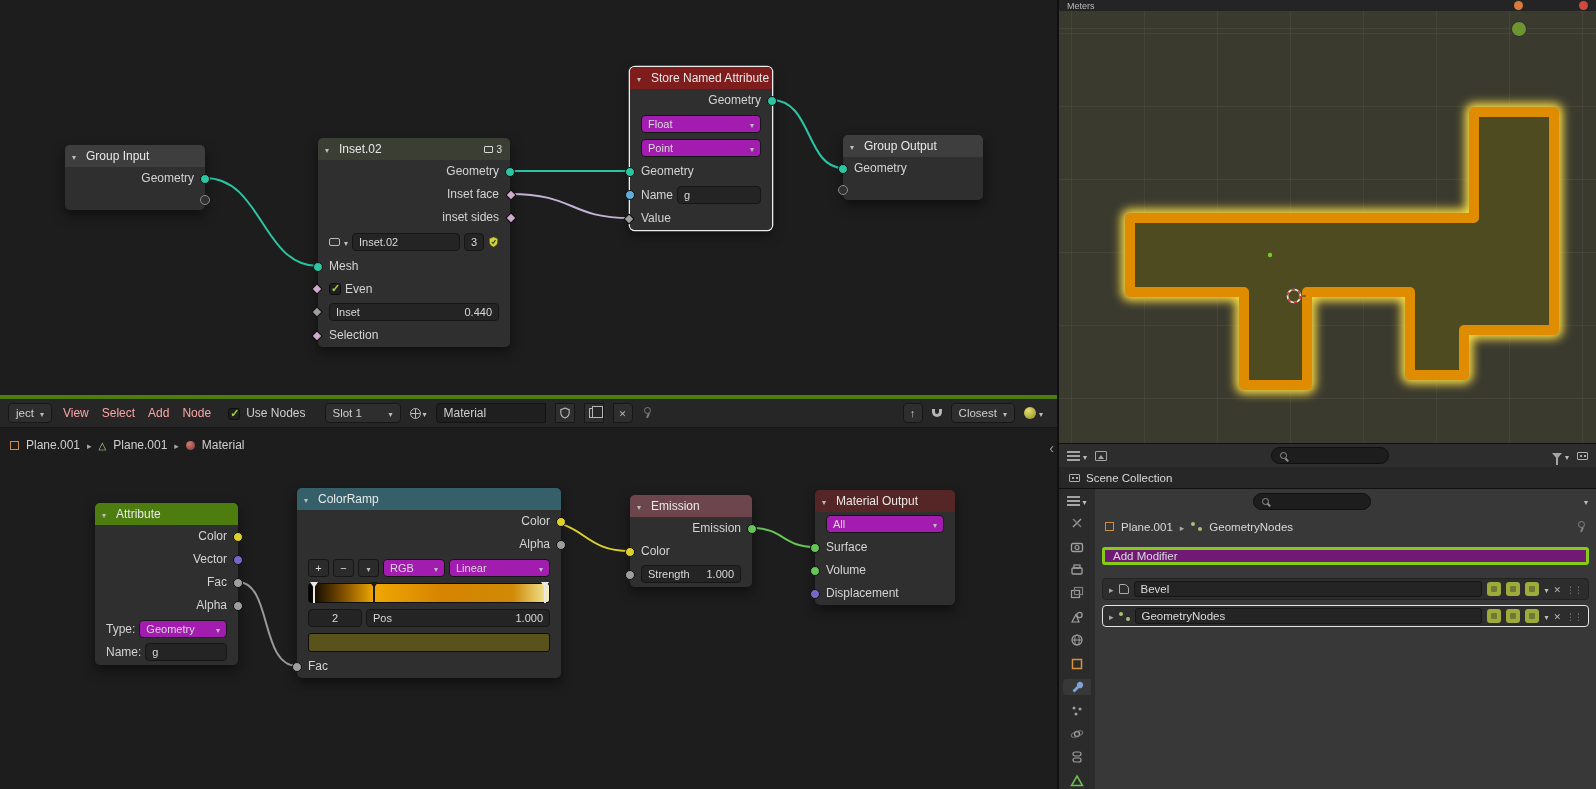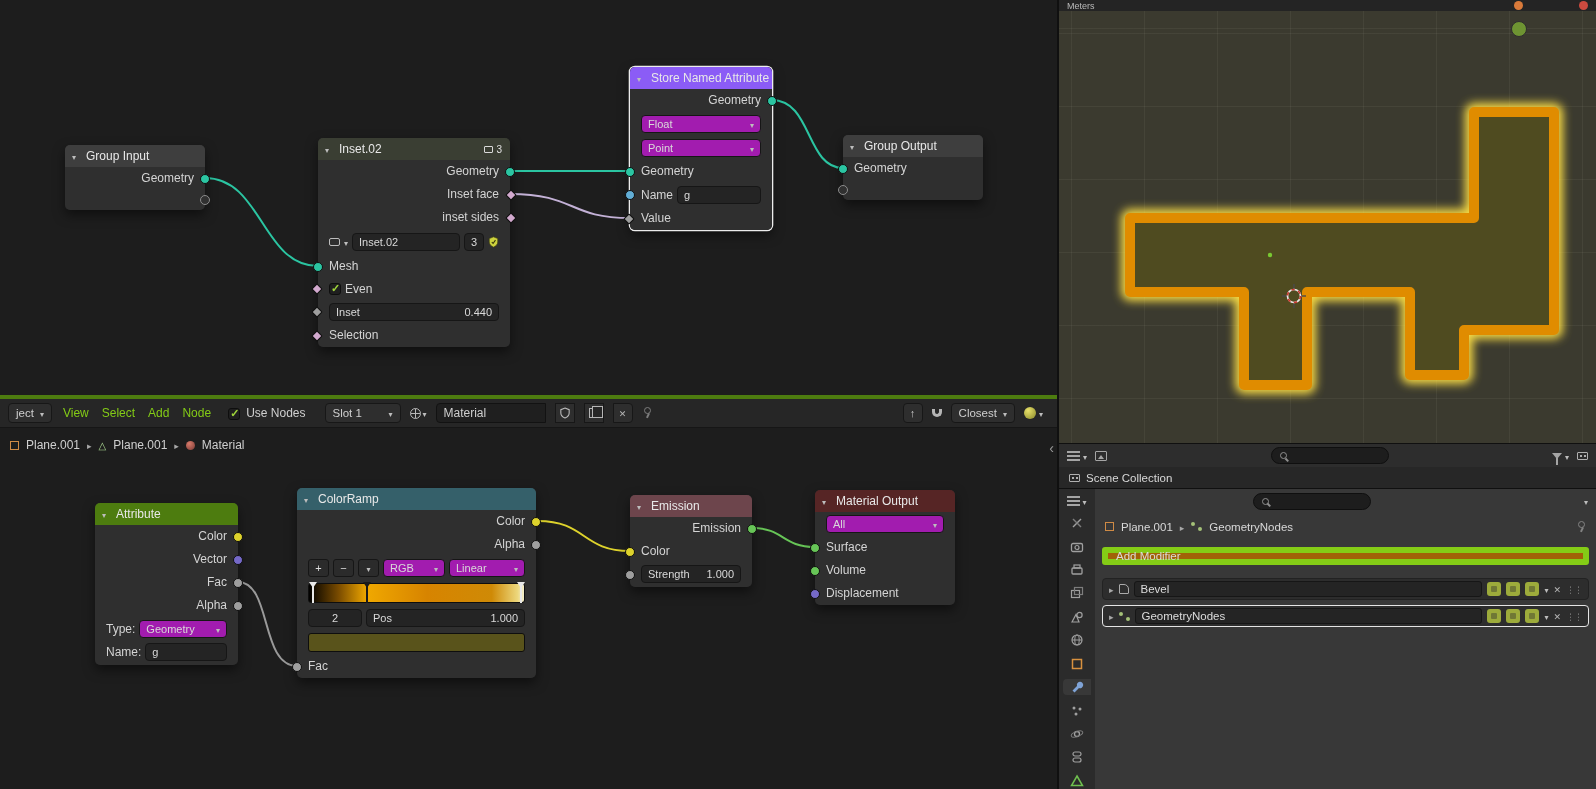--- a/index.html
+++ b/index.html
@@ -33,39 +33,39 @@
   .nrow{height:23px;line-height:23px;padding:0 11px;position:relative;font-size:12px;white-space:nowrap}
   .nrow.out{text-align:right}
   .inrow{display:flex;align-items:center;gap:4px;padding:3px 11px;position:relative;height:24px}
   .inrow.tall{height:26px}
   .sk{position:absolute;top:50%;width:10px;height:10px;margin-top:-5px;border-radius:50%;border:1px solid #0f0f0f}
   .sk.l{left:-5px}.sk.r{right:-5px}
   .sk.dia{width:8px;height:8px;margin-top:-4px;border-radius:1px;transform:rotate(45deg)}
   .sk-geo{background:#2bc5a2}.sk-bool{background:#d2a9ce}.sk-float{background:#9e9e9e}
   .sk-str{background:#62aed6}.sk-col{background:#ddd22c}.sk-vec{background:#7569c8}
   .sk-shader{background:#67c557}.sk-empty{background:#303030;border-color:#8b8b8b}
-  .hdr-gray{background:#3e3e3e}.hdr-olive{background:#3a3e33}.hdr-teal{background:#8b5cf6}
+  .hdr-gray{background:#3e3e3e}.hdr-olive{background:#3a3e33}.hdr-teal{background:#7f1d1d}
   .hdr-maroon{background:#4d7c0f}.hdr-steel{background:#35606a}.hdr-rose{background:#6d454c}.hdr-red{background:#562525}
   .fld,.dd{background:#242424;border:1px solid #161616;border-radius:4px;height:18px;display:flex;align-items:center;padding:0 6px;font-size:11px;color:#d9d9d9;white-space:nowrap}
   .dd{background:#a21caf}
   .fld .val{margin-left:auto}
   .dd .chev{margin-left:auto;padding-left:6px}
   .grow{flex:1}
   .cb{width:12px;height:12px;border-radius:3px;background:#1f1f1f;border:1px solid #0e0e0e;position:relative;flex:0 0 auto}
   .cb.on::after{content:"✓";position:absolute;left:1px;top:-2px;font-size:11px;color:#9fd43a;font-weight:bold}
   .tbtn{width:21px;height:18px;background:#2b2b2b;border:1px solid #161616;border-radius:3px;display:flex;align-items:center;justify-content:center;font-size:11px;color:#ddd;flex:0 0 auto}
   .ramp{margin:3px 11px;height:20px;border:1px solid #0e0e0e;border-radius:3px;position:relative;background:linear-gradient(90deg,#000 0%,#7c4d00 14%,#f0a800 27%,#d78400 55%,#cf8a06 85%,#ecd77c 97%,#f4efcf 100%)}
   .rh{position:absolute;top:-1px;bottom:-1px;width:10px;margin-left:-5px}
   .rh::before{content:"";position:absolute;left:50%;top:0;bottom:0;width:2px;margin-left:-1px;background:#e8e8e8}
   .rh::after{content:"";position:absolute;left:1px;top:-1px;border-left:4px solid transparent;border-right:4px solid transparent;border-top:6px solid #e8e8e8}
   .rh.dark::before{background:#1a1a1a}.rh.dark::after{border-top-color:#1a1a1a}
   .swatch{margin:3px 11px;height:19px;border-radius:3px;border:1px solid #0e0e0e;background:#59531b}
 
   
-  .menu{padding:0 2px;color:#84cc16;white-space:nowrap}
+  .menu{padding:0 2px;color:#fca5a5;white-space:nowrap}
   .hddd{display:flex;align-items:center;gap:6px;background:#2e2e2e;border:1px solid #171717;border-radius:4px;height:20px;padding:0 7px;font-size:11.5px;white-space:nowrap}
   .namefld{display:flex;align-items:center;gap:5px;background:#1f1f1f;border:1px solid #121212;border-radius:4px 0 0 4px;height:20px;padding:0 7px;width:110px}
   .hicon{width:20px;height:20px;background:#2e2e2e;border:1px solid #171717;display:flex;align-items:center;justify-content:center}
   .magnet{width:10px;height:8px;border:3px solid #b5b5b5;border-top:none;border-radius:0 0 7px 7px}
   .globe{width:11px;height:11px;border-radius:50%;border:1px solid #b9b9b9;position:relative}
   .globe::before{content:"";position:absolute;left:50%;top:0;bottom:0;width:1px;background:#b9b9b9}
   .globe::after{content:"";position:absolute;top:50%;left:0;right:0;height:1px;background:#b9b9b9}
   .sphere{width:12px;height:12px;border-radius:50%;background:radial-gradient(circle at 35% 30%,#e8e06a,#8a8a2a)}
   .copyic{width:9px;height:10px;border:1px solid #b5b5b5;position:relative}
   .copyic::after{content:"";position:absolute;left:2px;top:-3px;width:9px;height:10px;border:1px solid #b5b5b5;background:#262626}
@@ -109,21 +109,21 @@
   .ptabs{width:36px;background:#2b2b2b;display:flex;flex-direction:column;align-items:center;padding-top:5px;gap:7px}
   .ptab{width:28px;height:17px;display:flex;align-items:center;justify-content:center;border-radius:4px 0 0 4px}
   .ptab.active{background:#383838}
   .pcontent{flex:1;position:relative}
   .prow-search{height:24px;display:flex;align-items:center;padding:0 8px}
   .pbreadcrumb{height:27px;display:flex;align-items:center;gap:7px;padding:0 10px;font-size:11.5px;color:#d8d8d8}
   .pbtn-grid{display:grid;grid-template-columns:1fr 1fr;gap:1px;margin:12px 7px 0 7px}
   .pbtn{background:#474747;border:1px solid #2a2a2a;height:18px;display:flex;align-items:center;justify-content:center;font-size:11.5px;color:#e0e0e0;position:relative}
   .pbtn .bic{position:absolute;left:7px;display:flex;align-items:center}
   .monic{width:11px;height:8px;border:1px solid #c9c9c9;border-radius:1px}
-  .paddmod{margin:7px 7px 0 7px;height:18px;background:#a16207;border:6px solid #84cc16;border-radius:3px;display:flex;align-items:center;padding:0 8px;font-size:11.5px;color:#dadada}
+  .paddmod{margin:7px 7px 0 7px;height:18px;background:#701a75;border:3px solid #84cc16;border-radius:3px;display:flex;align-items:center;padding:0 8px;font-size:11.5px;color:#dadada}
   .modrow{margin:0 7px;height:22px;background:#2d2d2d;border:1px solid #222;border-radius:4px;display:flex;align-items:center;gap:5px;padding:0 6px;font-size:11.5px}
   .modrow.first{margin-top:13px}
   .modrow.gap{margin-top:5px}
   .modrow.sel{border-color:#e4e4e4}
   .modname{flex:1;background:#242424;border:1px solid #161616;border-radius:3px;height:16px;line-height:15px;padding:0 6px;color:#dcdcdc}
   .mtog{width:14px;height:14px;border-radius:3px;background:#9dab3b;position:relative;flex:0 0 auto}
   .mtog::after{content:"";position:absolute;inset:4px;background:#2d2d2d;opacity:.4;border-radius:1px}
   .mico-bevel{width:10px;height:10px;border:1.3px solid #ababab;border-radius:1px 5px 1px 1px;flex:0 0 auto}
   .mico-nodes{width:11px;height:9px;position:relative;flex:0 0 auto}
   .mico-nodes::before{content:"";position:absolute;left:0;top:0;width:4px;height:4px;border-radius:50%;background:#a5c278}
@@ -367,21 +367,21 @@
         </div>
       </div>
       <div class="inrow" style="padding-bottom:5px">
         <span>Name:</span>
         <div class="fld grow">
           <span>g</span>
         </div>
       </div>
     </div>
 
-    <div class="node" style="left:297px;top:60px;width:239px">
+    <div class="node" style="left:297px;top:60px;width:264px">
       <div class="nh hdr-steel">
         <span class="chev"></span>
         <span>ColorRamp</span>
       </div>
       <div class="nrow out">
         <span>Color</span>
         <span class="sk r sk-col"></span>
       </div>
       <div class="nrow out">
         <span>Alpha</span>

